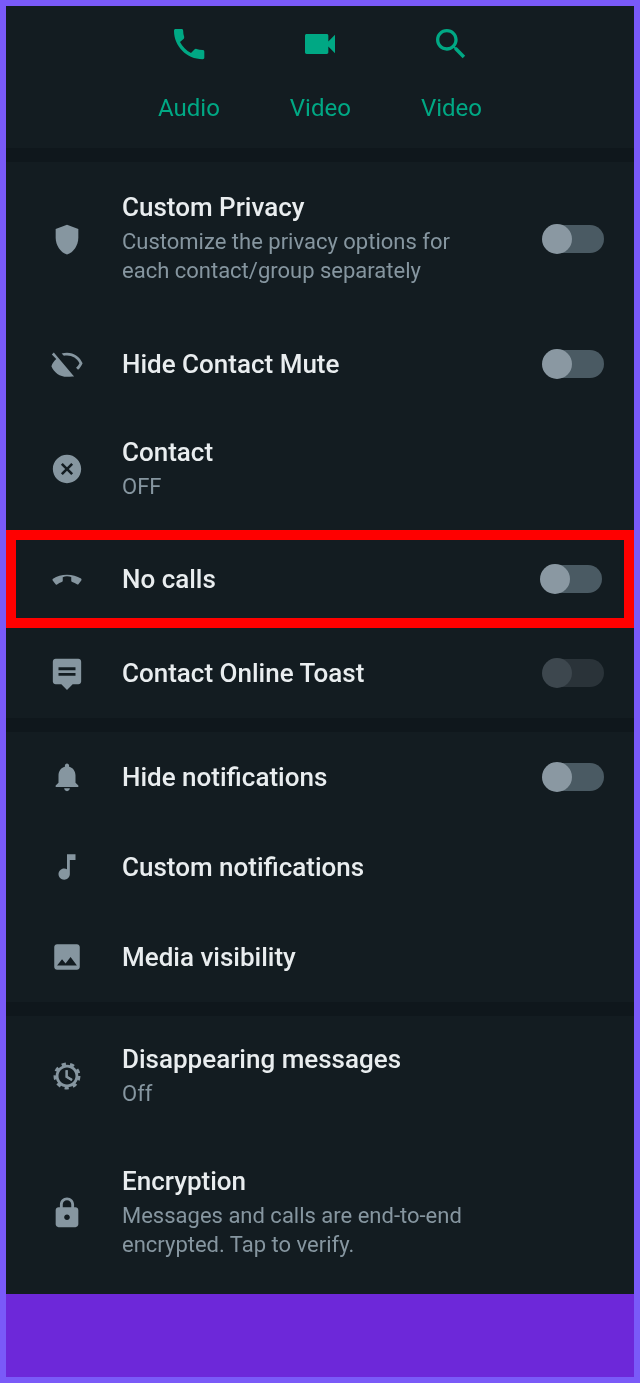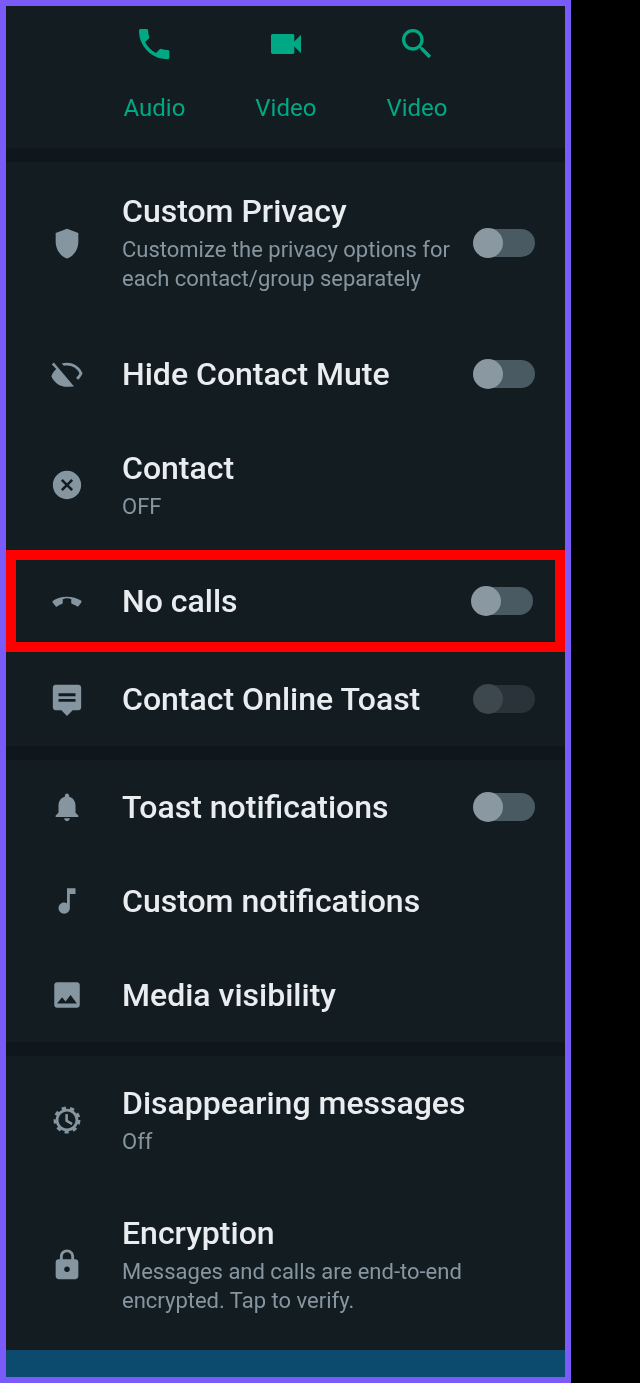--- a/index.html
+++ b/index.html
@@ -4,24 +4,24 @@
 <style>
   * { box-sizing: border-box; margin: 0; padding: 0; }
   body {
     background: #000;
     font-family: -apple-system, Roboto, "Segoe UI", Arial, sans-serif;
     width: 640px;
     height: 1383px;
     overflow: hidden;
   }
   .frame {
-    width: 571px;
+    width: 640px;
     height: 1383px;
     border: 6px solid #7a5af8;
-    background: #0c4a6e;
+    background: #6d28d9;
     display: flex;
     flex-direction: column;
   }
   
   .actions {
     display: flex;
     justify-content: center;
     gap: 70px;
     padding: 18px 0 26px 0;
     background: #131c21;
@@ -53,21 +53,21 @@
     flex-shrink: 0;
   }
   .row-icon svg { width: 34px; height: 34px; fill: #8696a0; }
   .row-body {
     flex: 1;
     margin-left: 32px;
     display: flex;
     flex-direction: column;
     gap: 6px;
   }
-  .row-title { color: #e9edef; font-size: 32px; font-weight: 500; }
+  .row-title { color: #e9edef; font-size: 26px; font-weight: 500; }
   .row-sub { color: #8696a0; font-size: 22px; line-height: 1.3; max-width: 380px; }
   .toggle {
     width: 60px;
     height: 28px;
     border-radius: 14px;
     position: relative;
     flex-shrink: 0;
   }
   .toggle .knob {
     width: 30px;
@@ -194,21 +194,21 @@
 
   <div class="divider"></div>
 
   <div class="row">
     <span class="row-icon">
       <svg viewBox="0 0 24 24">
           <path d="M12 22c1.1 0 2-.9 2-2h-4c0 1.1.9 2 2 2zm6-6v-5c0-3.1-1.6-5.6-4.5-6.3V4c0-.8-.7-1.5-1.5-1.5S10.5 3.2 10.5 4v.7C7.6 5.4 6 7.9 6 11v5l-2 2v1h16v-1l-2-2z"></path>
         </svg>
     </span>
     <div class="row-body">
-      <span class="row-title">Toast notifications</span>
+      <span class="row-title">Hide notifications</span>
     </div>
     <div class="toggle off">
         <div class="knob"></div>
       </div>
   </div>
 
   <div class="row">
     <span class="row-icon">
       <svg viewBox="0 0 24 24">
           <path d="M12 3v10.6c-.6-.3-1.3-.6-2-.6-2.2 0-4 1.8-4 4s1.8 4 4 4 4-1.8 4-4V7h4V3h-6z"></path>

